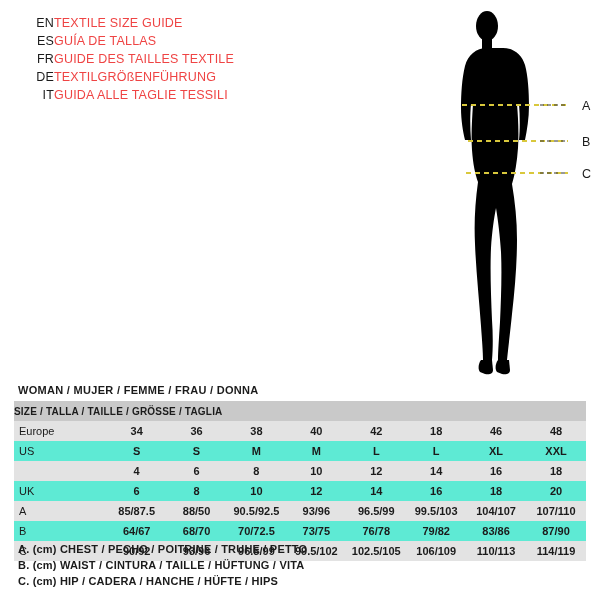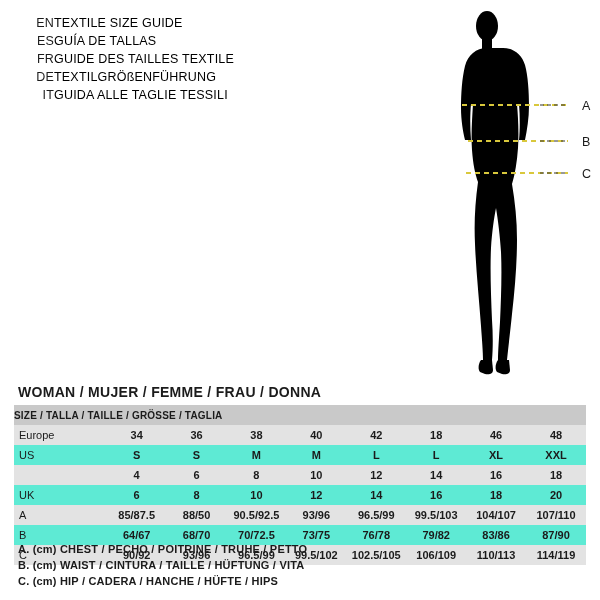--- a/index.html
+++ b/index.html
@@ -37,21 +37,21 @@
     height: 18px;
     font-size: 12.5px;
     letter-spacing: 0.2px;
   }
   .title-lang {
     width: 36px;
     flex: 0 0 36px;
     color: #1b1b1b;
   }
   .title-text {
-    color: #000000;
+    color: #ef4444;
   }
 
   
   .figure {
     position: absolute;
     left: 440px;
     top: 8px;
     width: 150px;
     height: 370px;
   }
@@ -68,21 +68,21 @@
   .ml-c { top: 159px; }
 
   
   .table-wrap {
     position: absolute;
     left: 14px;
     top: 384px;
     width: 572px;
   }
   .woman-head {
-    font-size: 14px;
+    font-size: 11px;
     font-weight: bold;
     letter-spacing: 0.3px;
     padding: 0 0 5px 4px;
     color: #1b1b1b;
   }
   table.size {
     border-collapse: collapse;
     width: 572px;
     font-size: 11px;
   }

